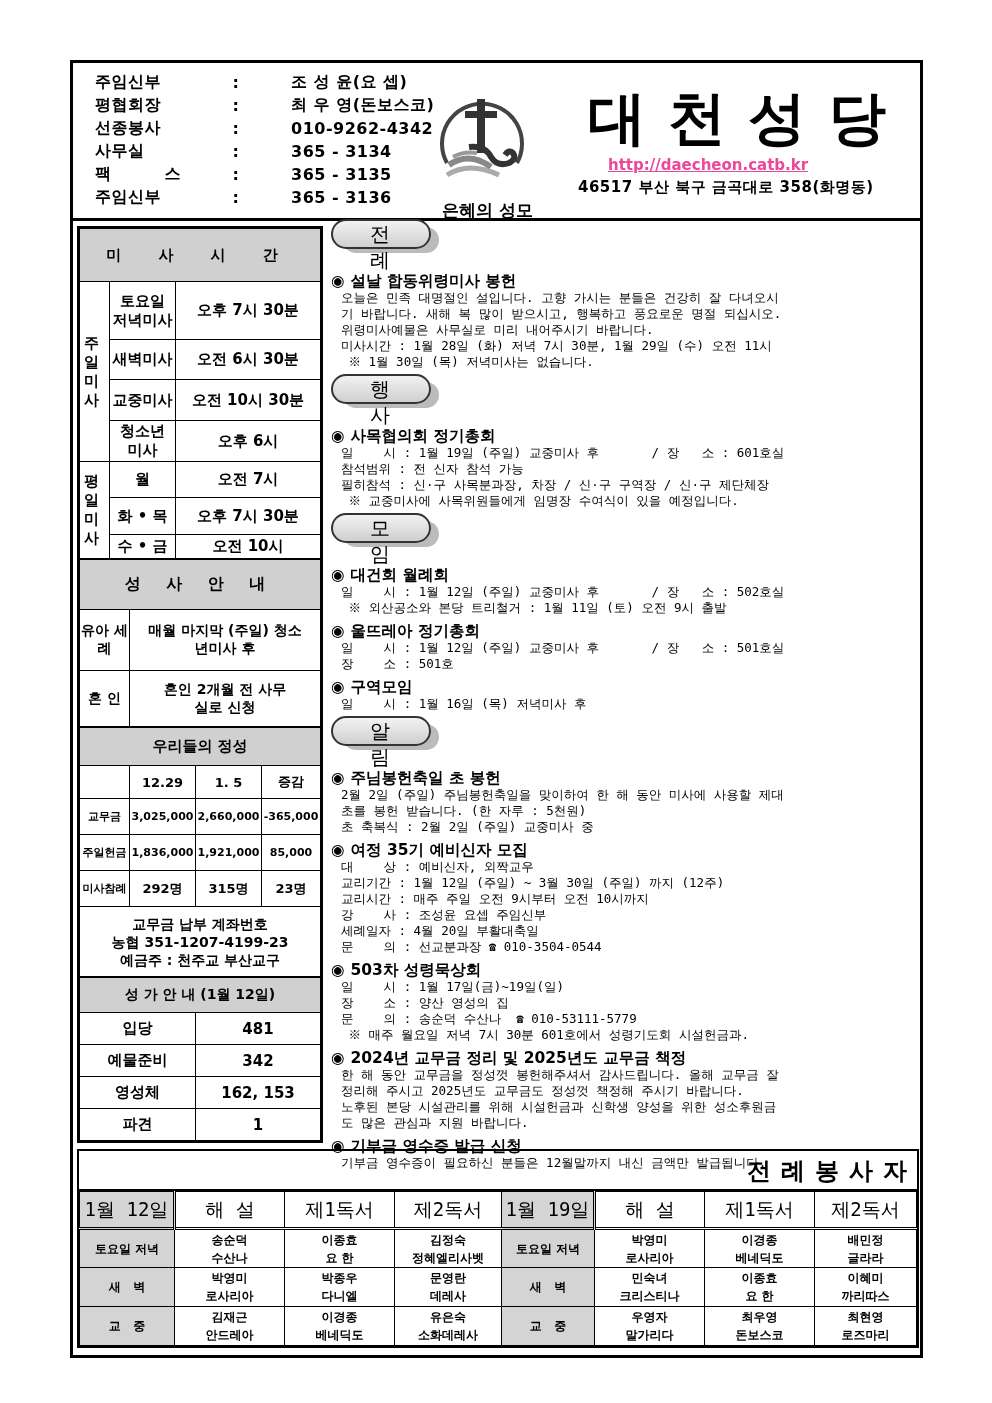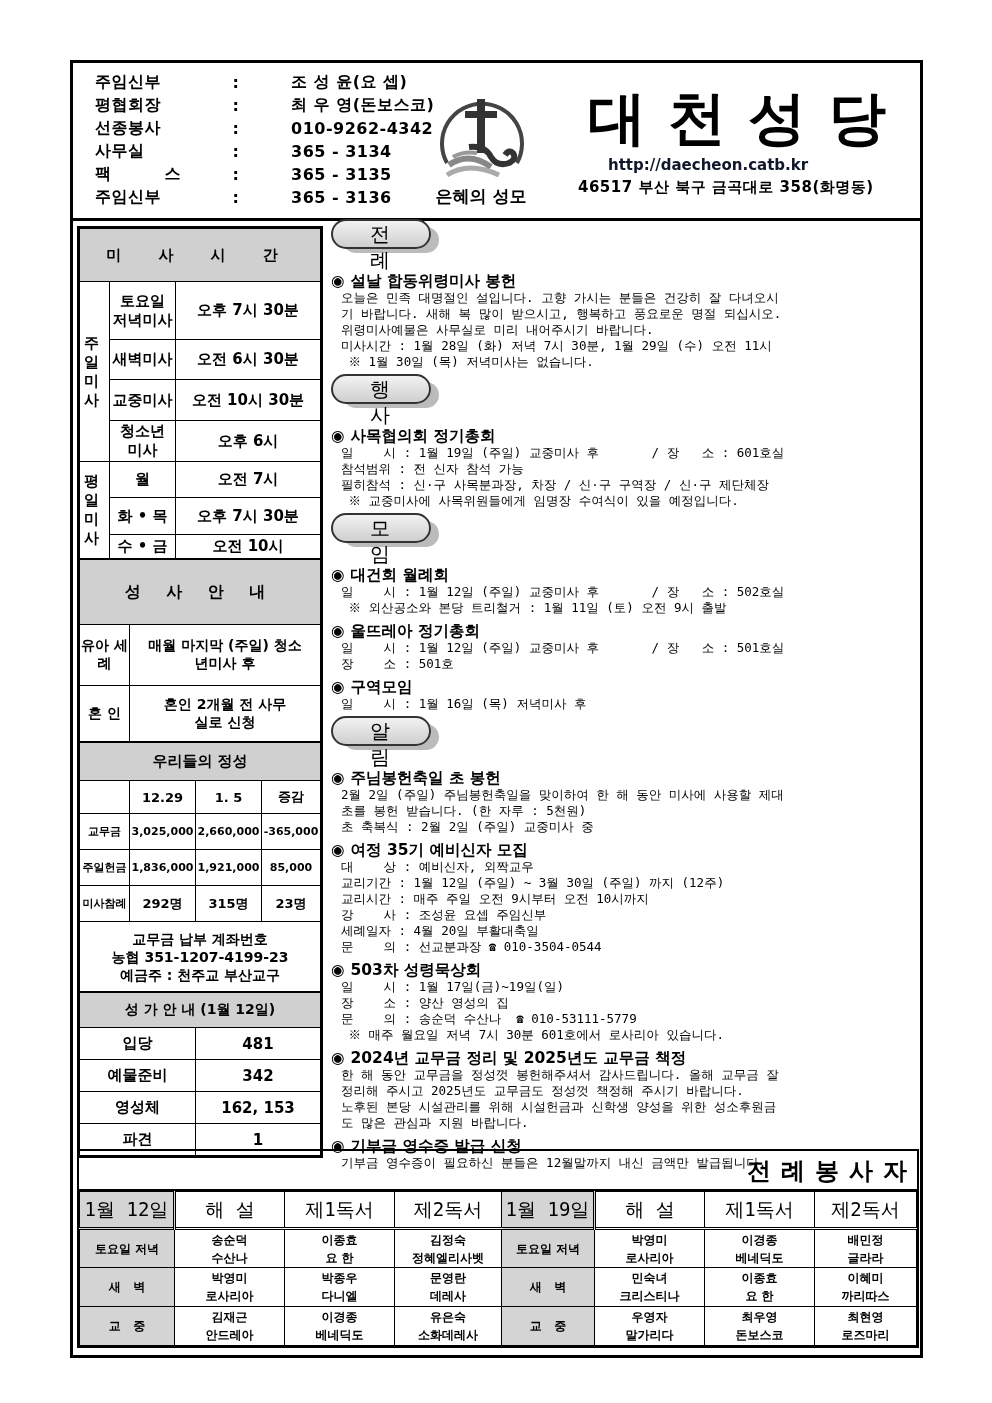--- a/index.html
+++ b/index.html
@@ -9,23 +9,23 @@
   .page { position: absolute; left: 70px; top: 60px; width: 853px; height: 1298px; border: 3px solid #000; }
 
   
   .header { position: absolute; left: 0; top: 0; width: 847px; height: 158px; border-bottom: 3px solid #000; }
   .info { position: absolute; left: 22px; top: 8px; }
   .info-row { display: flex; height: 23px; font-size: 16px; font-weight: bold; letter-spacing: 0.5px; align-items: center; gap: 44px; }
   .info-label { width: 86px; text-align: justify; text-align-last: justify; }
   .info-colon { width: 22px; text-align: center; }
   .logo { position: absolute; left: 356px; top: 22px; width: 104px; height: 130px; text-align: center; }
   .logo svg { display: block; margin: 0 auto; }
-  .logo-caption { font-size: 17px; font-weight: bold; margin-top: 4px; }
+  .logo-caption { font-size: 17px; font-weight: bold; margin-top: 18px; text-align: right; }
   .title { position: absolute; left: 510px; top: 22px; width: 330px; font-size: 58px; font-weight: bold; letter-spacing: 22px; text-align: center; line-height: 66px; }
-  .url { position: absolute; left: 535px; top: 93px; font-size: 15px; font-weight: bold; color: #0f172a; }
+  .url { position: absolute; left: 535px; top: 93px; font-size: 15px; font-weight: bold; color: #ec4899; text-decoration: underline; }
   .address { position: absolute; left: 505px; top: 115px; font-size: 15px; font-weight: bold; letter-spacing: 0.5px; }
 
   
   .left { position: absolute; left: 4px; top: 163px; width: 246px; border: 2px solid #000; }
   table { border-collapse: collapse; width: 100%; }
   td { border: 1px solid #000; text-align: center; vertical-align: middle; font-weight: bold; }
   .grey { background: #d0d0d0; }
   .sec-head { height: 53px; font-size: 17px; letter-spacing: 16px; }
   .mass td { font-size: 15px; }
   .small { font-size: 11px !important; }
@@ -140,21 +140,21 @@
       <tr style="height:24px">
             <td class="lbl">수 • 금</td>
             <td>오전 10시</td>
           </tr>
     </tbody>
       </table>
 
     <table>
       <tbody>
           <tr>
-            <td colspan="2" class="grey" style="height:65px;font-size:16px;letter-spacing:10px">성 사 안 내</td>
+            <td colspan="2" class="grey" style="height:50px;font-size:16px;letter-spacing:10px">성 사 안 내</td>
           </tr>
       <tr style="height:61px">
             <td style="width:50px;font-size:14px">유아 세례</td>
             <td style="font-size:14px;padding:0 16px">매월 마지막 (주일) 청소년미사 후</td>
           </tr>
       <tr style="height:56px">
             <td style="font-size:14px">혼 인</td>
             <td style="font-size:14px;padding:0 30px">혼인 2개월 전 사무실로 신청</td>
           </tr>
     </tbody>
@@ -267,21 +267,21 @@
     <div class="line">교리기간 : 1월 12일 (주일) ~ 3월 30일 (주일) 까지 (12주)</div>
     <div class="line">교리시간 : 매주 주일 오전 9시부터 오전 10시까지</div>
     <div class="line">강    사 : 조성윤 요셉 주임신부</div>
     <div class="line">세례일자 : 4월 20일 부활대축일</div>
     <div class="line">문    의 : 선교분과장 ☎ 010-3504-0544</div>
     <div class="gap"></div>
     <div class="item-title"><span class="bullet">◉</span><span>503차 성령묵상회</span></div>
     <div class="line">일    시 : 1월 17일(금)~19일(일)</div>
     <div class="line">장    소 : 양산 영성의 집</div>
     <div class="line">문    의 : 송순덕 수산나  ☎ 010-53111-5779</div>
-    <div class="line"> ※ 매주 월요일 저녁 7시 30분 601호에서 로사리아 있습니다.</div>
+    <div class="line"> ※ 매주 월요일 저녁 7시 30분 601호에서 성령기도회 시설헌금과.</div>
     <div class="gap"></div>
     <div class="item-title"><span class="bullet">◉</span><span>2024년 교무금 정리 및 2025년도 교무금 책정</span></div>
     <div class="line">한 해 동안 교무금을 정성껏 봉헌해주셔서 감사드립니다. 올해 교무금 잘</div>
     <div class="line">정리해 주시고 2025년도 교무금도 정성껏 책정해 주시기 바랍니다.</div>
     <div class="line">노후된 본당 시설관리를 위해 시설헌금과 신학생 양성을 위한 성소후원금</div>
     <div class="line">도 많은 관심과 지원 바랍니다.</div>
     <div class="gap"></div>
     <div class="item-title"><span class="bullet">◉</span><span>기부금 영수증 발급 신청</span></div>
     <div class="line">기부금 영수증이 필요하신 분들은 12월말까지 내신 금액만 발급됩니다.</div>
   </div>

